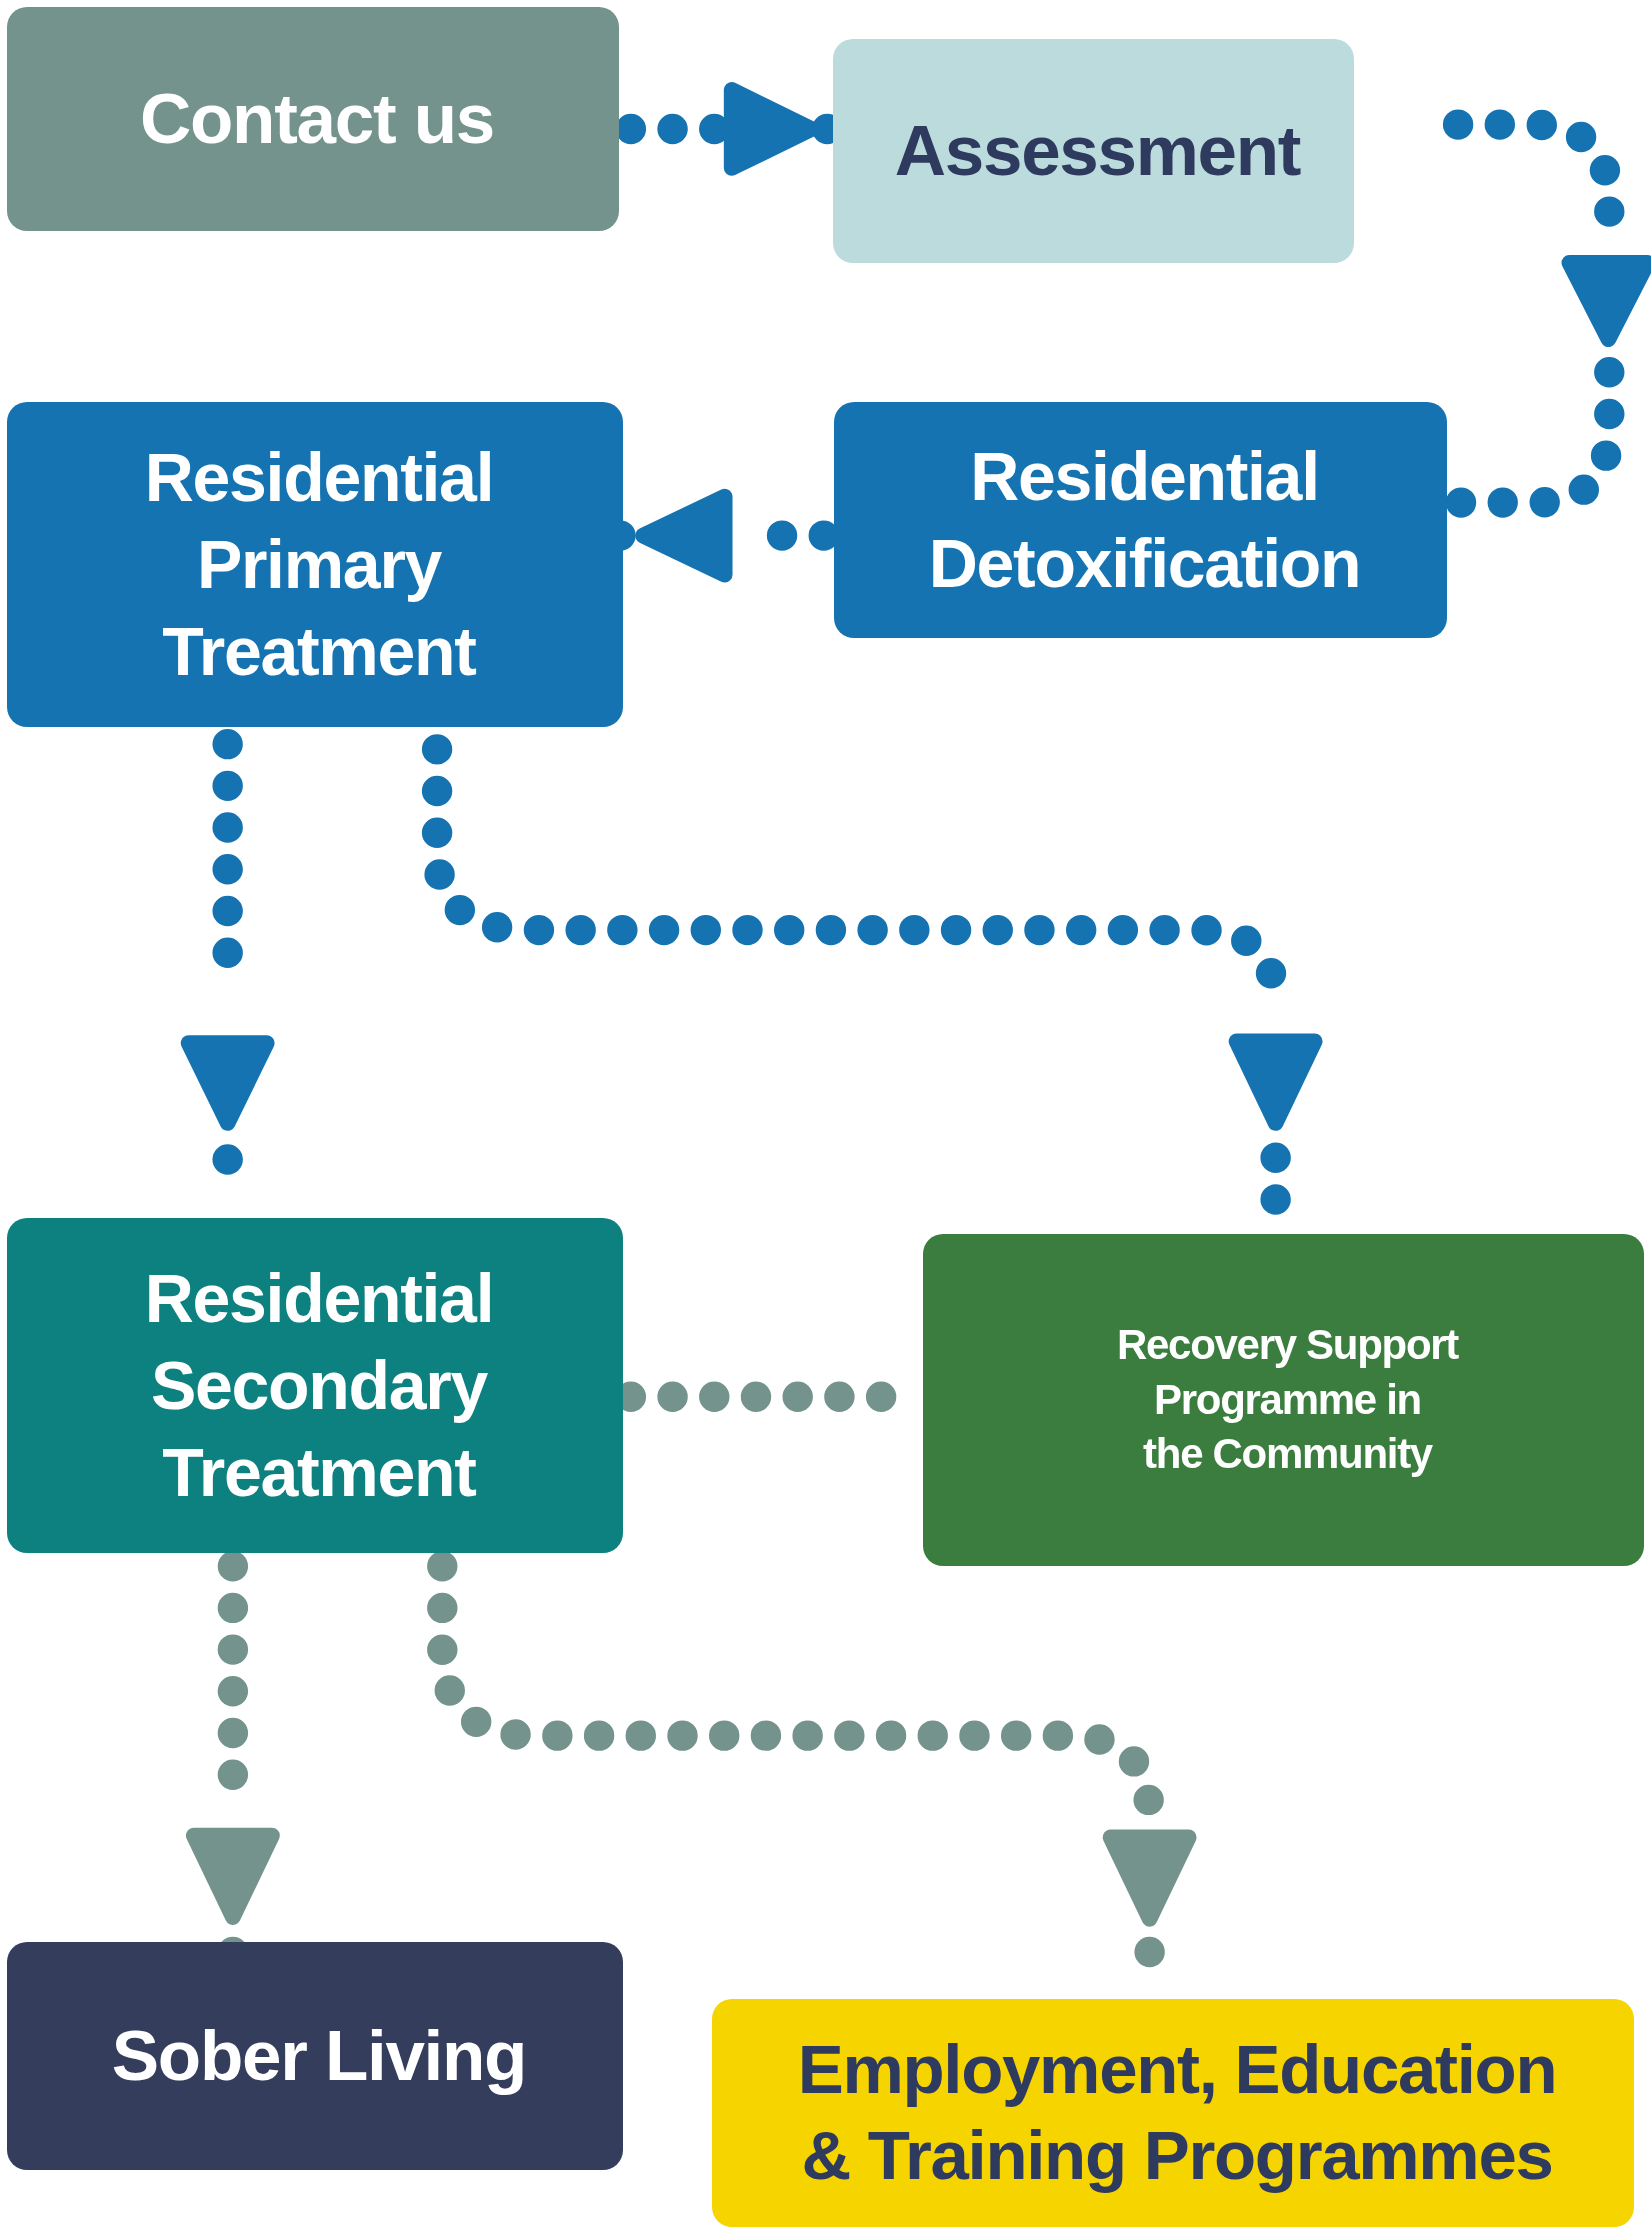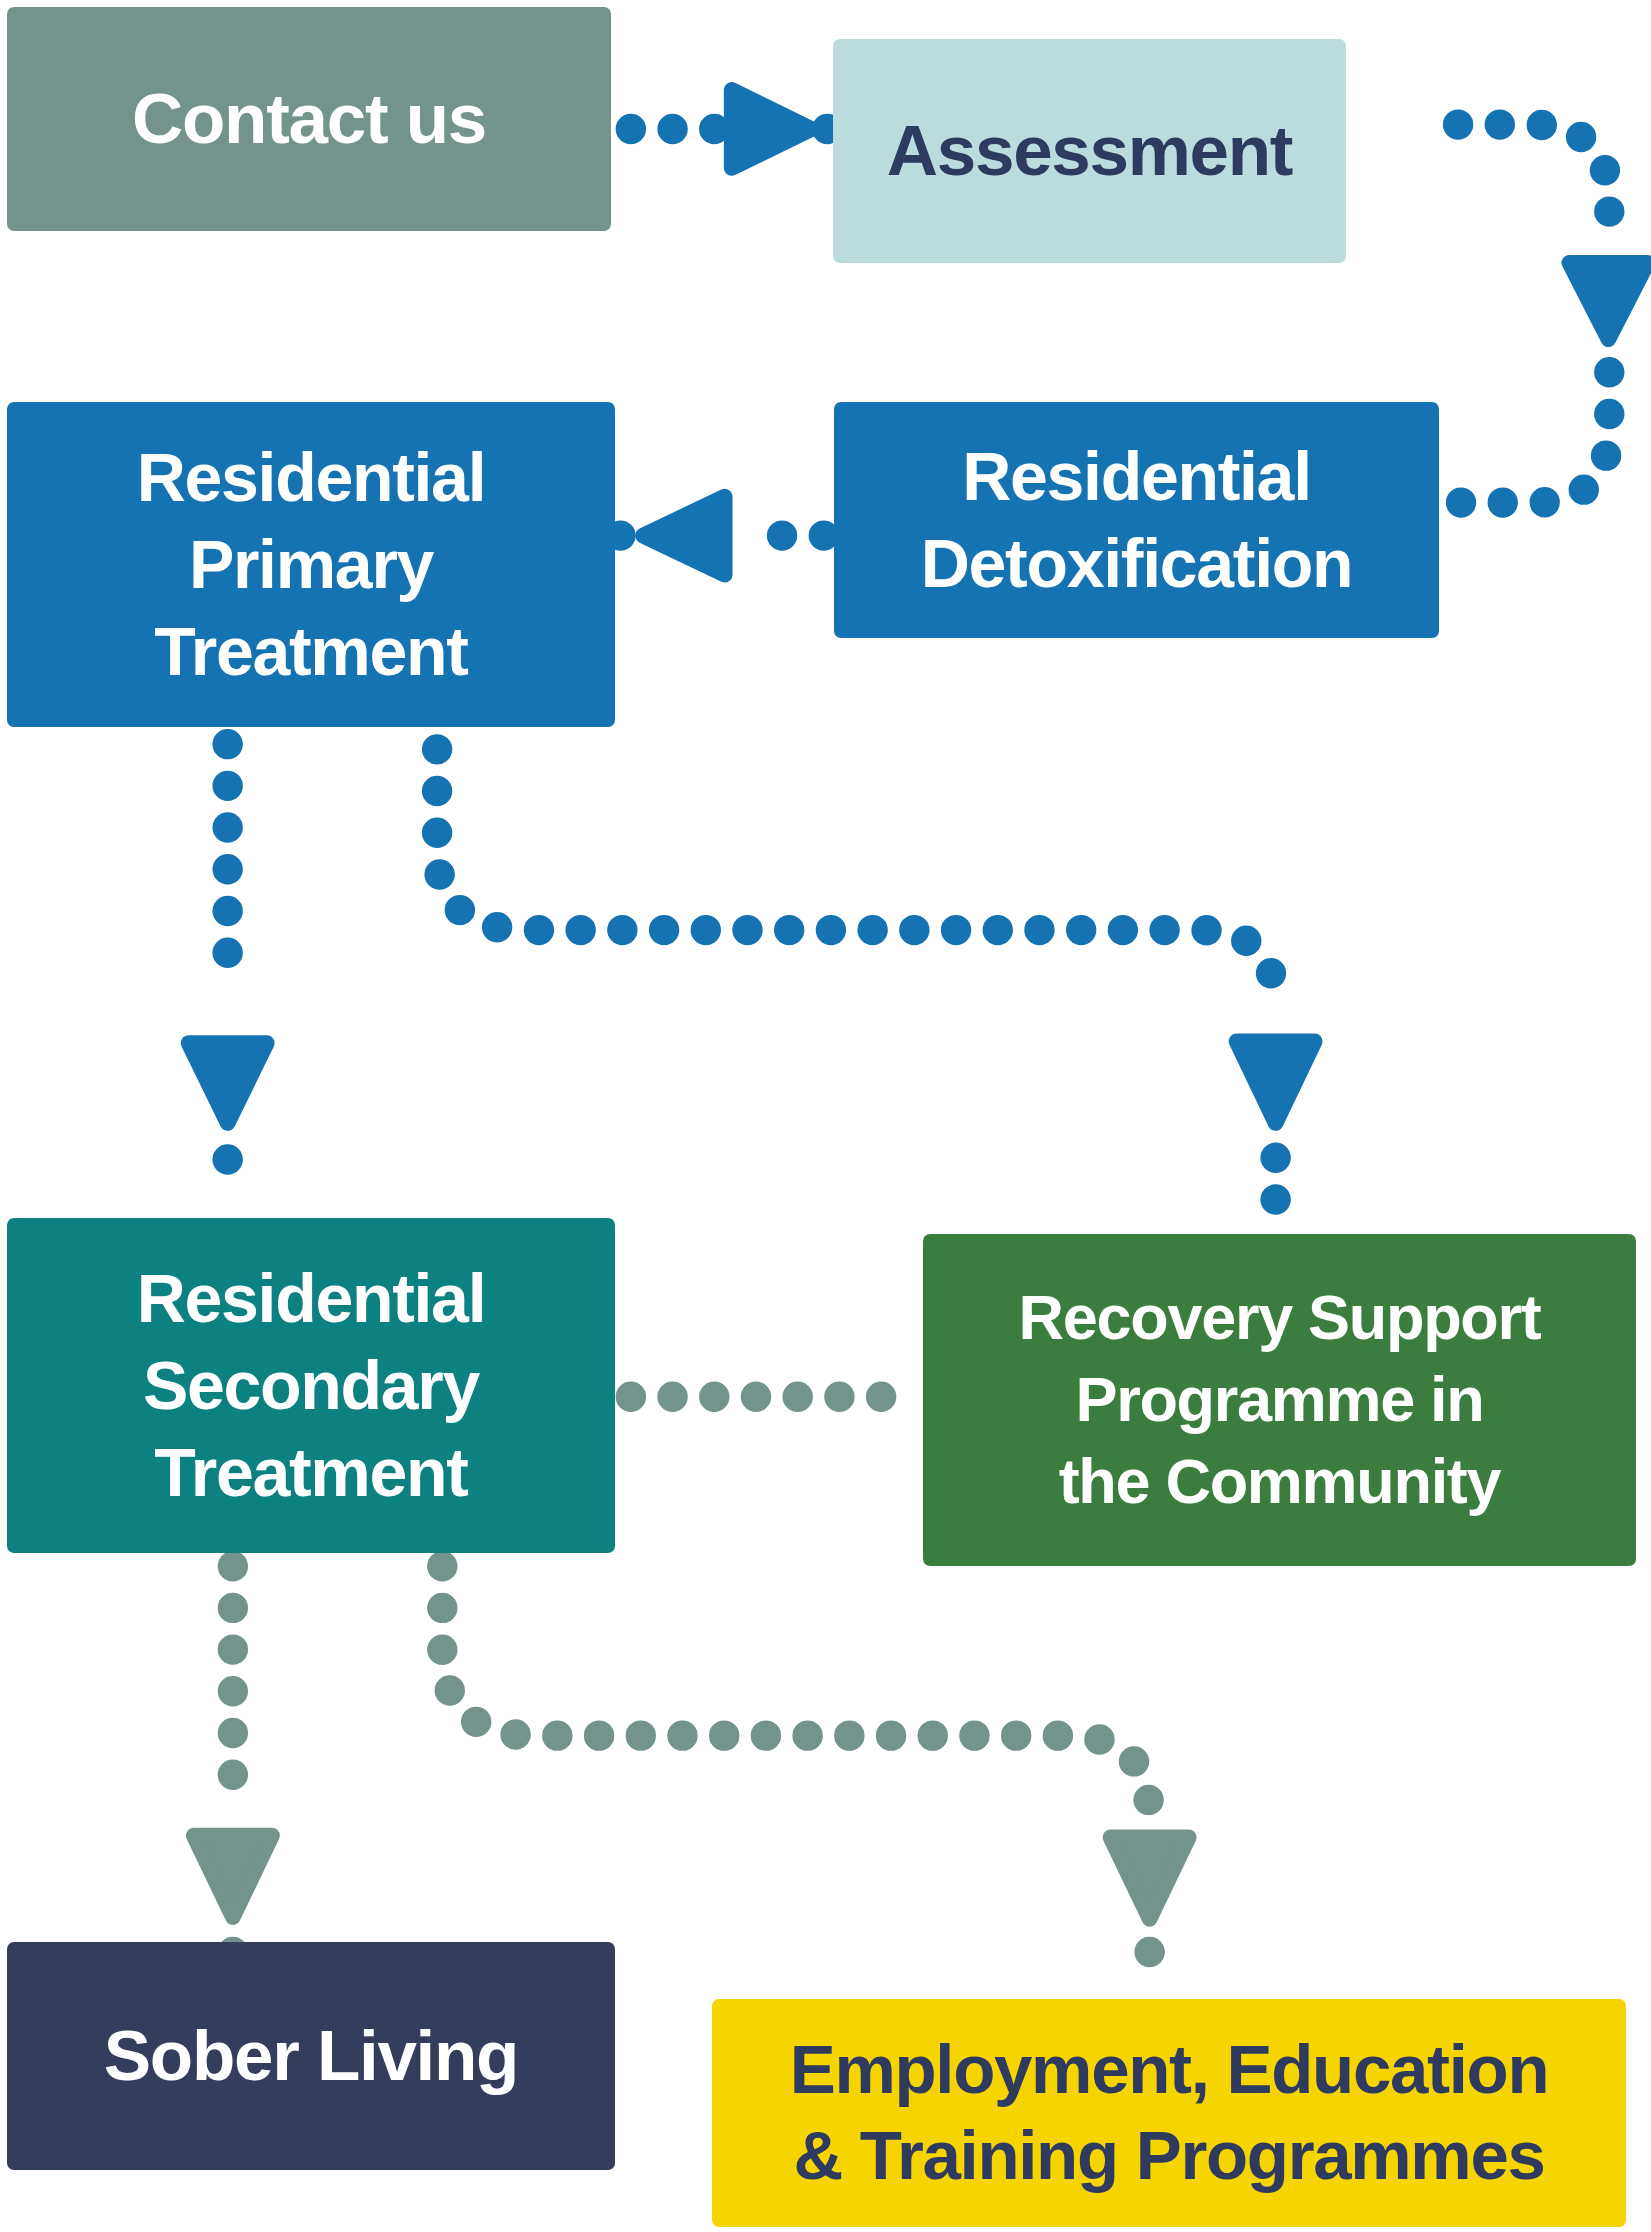--- a/index.html
+++ b/index.html
@@ -6,33 +6,34 @@
   #canvas{
     position:relative;
     width:1651px;height:2233px;
     background:#ffffff;
     overflow:hidden;
     font-family:"Liberation Sans", sans-serif;
   }
   .box{
     position:absolute;
     display:flex;align-items:center;justify-content:center;
-    border-radius:7px;
+    border-radius:20px;
     font-weight:bold;
     text-align:center;
     white-space:pre-line;
     letter-spacing:-1.3px;
     line-height:1.15;
+    padding-left:8px;
   }
   #node-contact    {left:7px;   top:7px;    width:604px;  height:224px; font-size:71px;}
   #node-assessment {left:833px; top:7px;    width:513px;  height:224px; font-size:71px;margin-top:32px;}
   #node-primary    {left:7px;   top:402px;  width:608px;  height:325px; font-size:68px; line-height:1.28;}
   #node-detox      {left:834px; top:402px;  width:605px;  height:236px; font-size:68px; line-height:1.28;}
   #node-secondary  {left:7px;   top:1218px; width:608px;  height:335px; font-size:68px; line-height:1.28;}
-  #node-recovery   {left:923px;top:1234px; width:713px;  height:332px; font-size:63px; line-height:1.30;}
+  #node-recovery   {left:923px;top:1234px; width:713px;  height:332px; font-size:42px; line-height:1.30;}
   #node-sober      {left:7px;   top:1942px; width:608px;  height:228px; font-size:71px;}
   #node-employment {left:712px; top:1999px; width:914px; height:228px; font-size:69px; line-height:1.25;}
   #connectors{position:absolute;left:0;top:0;width:1651px;height:2233px;pointer-events:none;}
   .dots-blue{fill:none;stroke:#1673B1;stroke-width:35;stroke-linecap:round;stroke-dasharray:0 48;}
   .dots-sage{fill:none;stroke:#73938C;stroke-width:35;stroke-linecap:round;stroke-dasharray:0 48;}
   .head-blue{fill:#1673B1;stroke:#1673B1;stroke-width:18;stroke-linejoin:round;}
   .head-sage{fill:#73938C;stroke:#73938C;stroke-width:18;stroke-linejoin:round;}
   .dot-blue{fill:#1673B1;}
 </style>
 </head>

